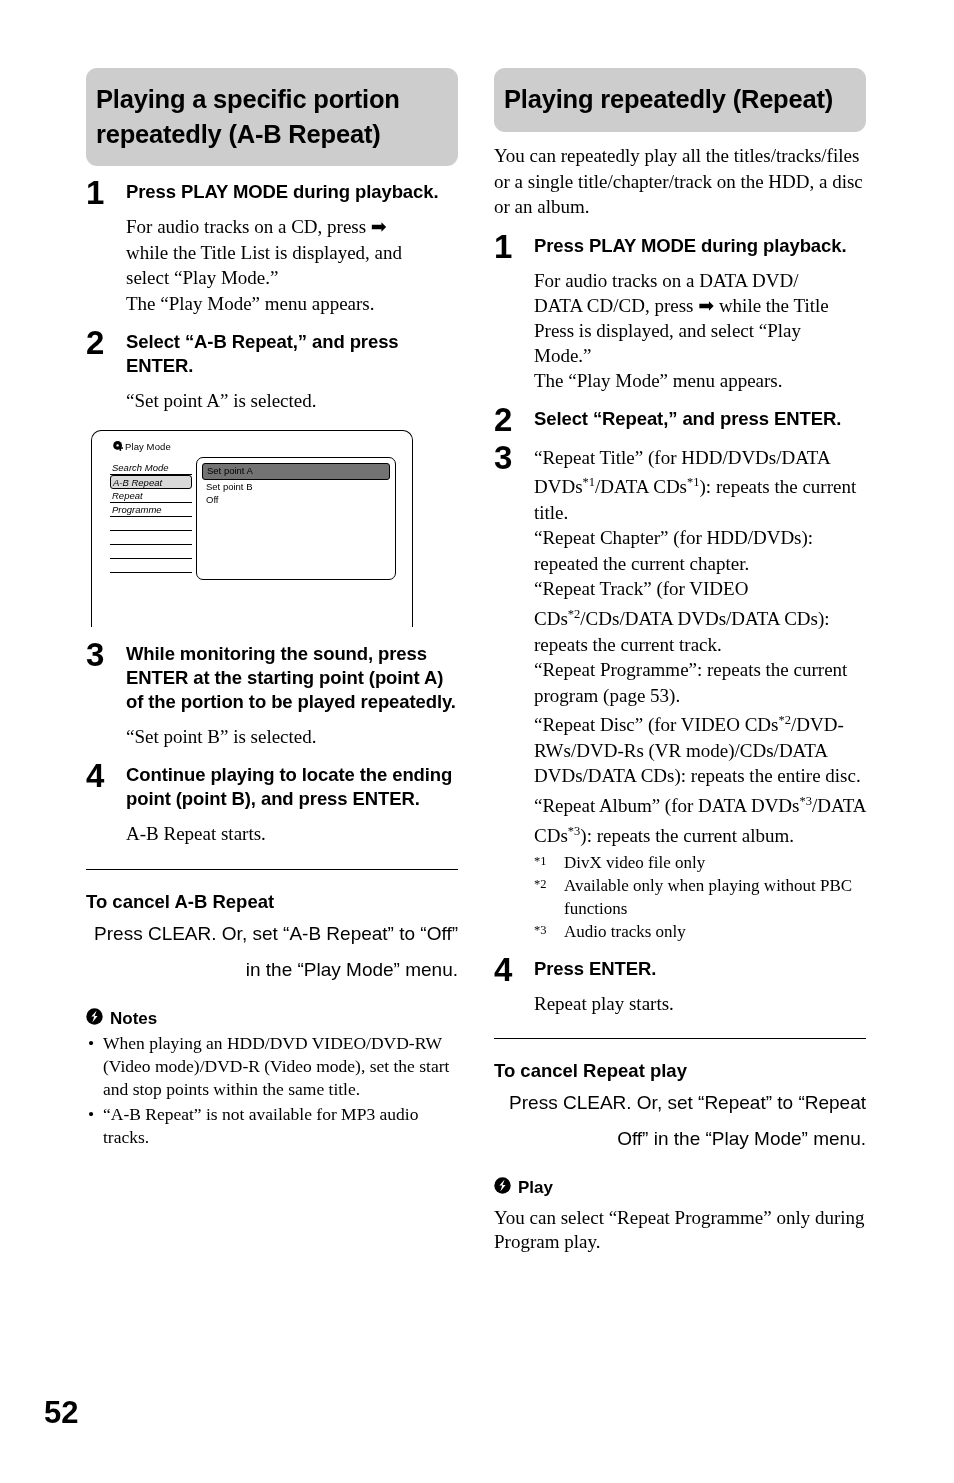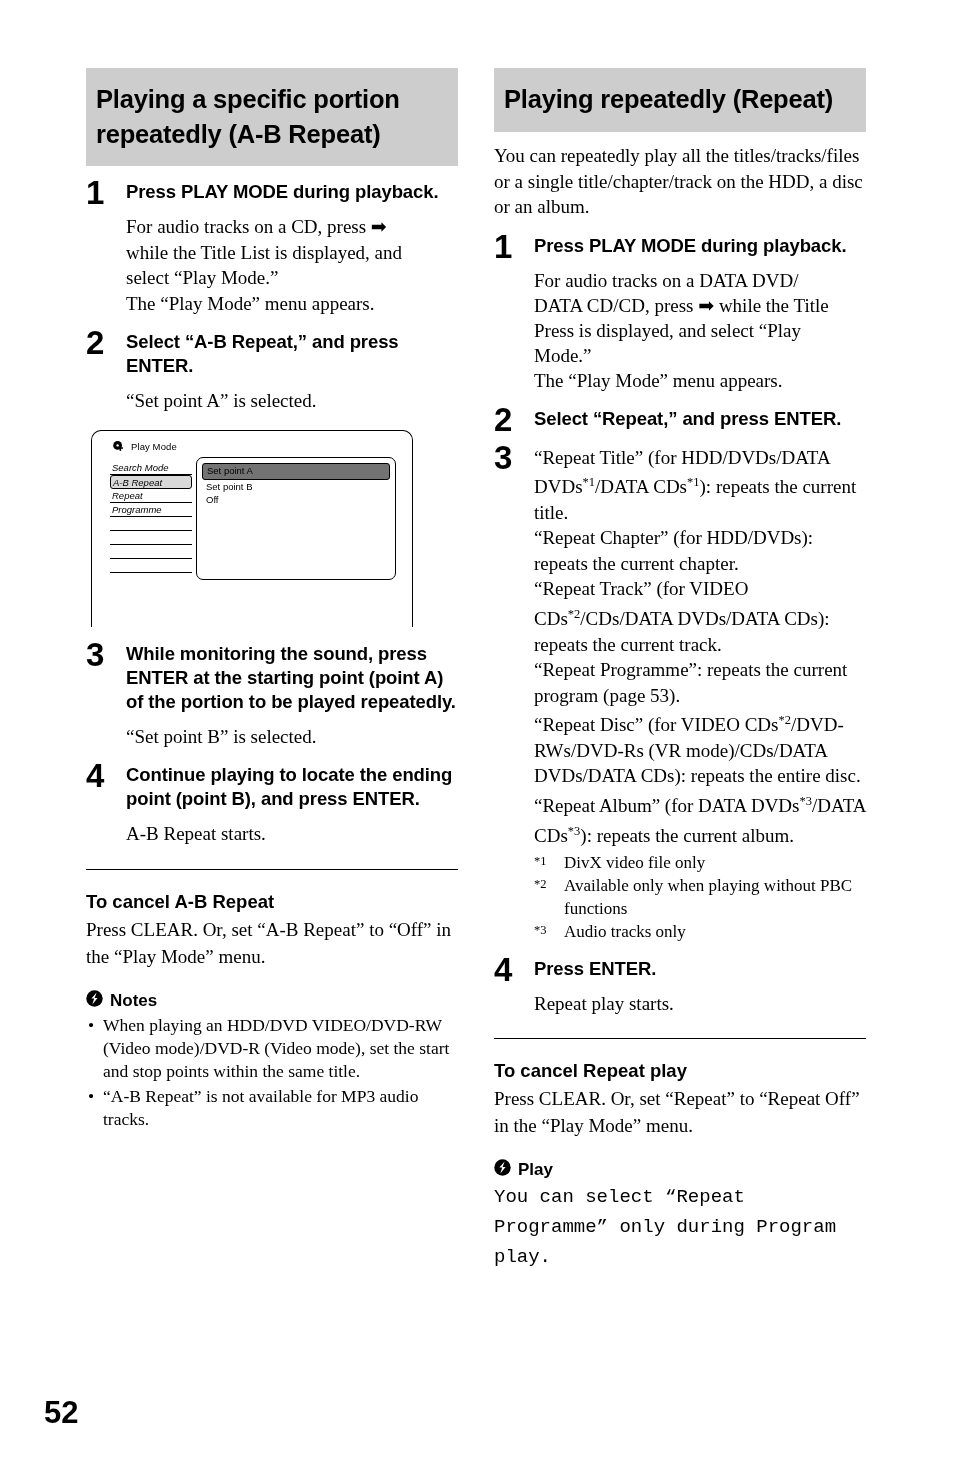--- a/index.html
+++ b/index.html
@@ -30,20 +30,21 @@
   
   .band {
     background: #cdcdcd;
     font-family: "Liberation Sans", sans-serif;
     font-weight: bold;
     font-size: 25.5px;
     line-height: 35px;
     letter-spacing: -0.2px;
     padding: 14px 10px 14px 10px;
     box-sizing: border-box;
+    border-radius: 11px;
   }
   .band.one-line { padding: 14px 10px 15px 10px; }
 
   
   .step {
     position: relative;
     padding-left: 40px;
     margin-top: 14px;
   }
   .step-num {
@@ -79,24 +80,25 @@
 
   
   .subhead {
     font-family: "Liberation Sans", sans-serif;
     font-weight: bold;
     font-size: 18.5px;
     line-height: 24px;
     margin-top: 20px;
   }
   .para {
-    font-family: Liberation Serif, serif;
+    font-family: Liberation Sans, sans-serif;
     font-size: 19px;
-    line-height: 27px;
+    line-height: 36px;
     margin-top: 2px;
+    text-align: right;
   }
 
   hr.rule {
     border: 0;
     border-top: 1.6px solid #000;
     margin: 22px 0 0 0;
   }
 
   
   .notes-head {
@@ -128,24 +130,24 @@
     position: relative;
     margin-top: 2px;
   }
   .note-list li:before {
     content: "\2022";
     position: absolute;
     left: 2px;
     top: 0;
   }
   .note-para {
-    font-family: Liberation Mono, monospace;
+    font-family: Liberation Serif, serif;
     font-size: 19px;
-    line-height: 30px;
-    margin-top: 1px;
+    line-height: 24px;
+    margin-top: 7px;
   }
 
   
   .footnotes {
     margin-top: 2px;
   }
   .footnote {
     font-family: "Liberation Serif", serif;
     font-size: 17px;
     line-height: 23px;
@@ -182,21 +184,21 @@
     border-bottom-left-radius: 0;
     border-bottom-right-radius: 0;
     overflow: hidden;
   }
   .osd-title {
     position: absolute;
     left: 20px;
     top: 9px;
     display: flex;
     align-items: center;
-    gap: 6px;
+    gap: 0;
     font-family: "Liberation Sans", sans-serif;
     font-size: 9.5px;
     letter-spacing: 0.1px;
   }
   .hdd-icon { width: 13px; height: 13px; display: block; }
 
   .osd-menu {
     position: absolute;
     left: 18px;
     top: 30px;
@@ -373,21 +375,21 @@
     <div class="step">
       <span class="step-num">2</span>
       <div class="step-title">Select “Repeat,” and press ENTER.</div>
     </div>
 
     <div class="step">
       <span class="step-num">3</span>
 
       <div class="step-body" id="repeat-items">
           <div><span>“Repeat Title” (for HDD/DVDs/DATA DVDs</span><sup class="sref">*1</sup><span>/DATA CDs</span><sup class="sref">*1</sup><span>): repeats the current title.</span></div>
-          <div><span>“Repeat Chapter” (for HDD/DVDs): repeats the current chapter.</span></div>
+          <div><span>“Repeat Chapter” (for HDD/DVDs): repeated the current chapter.</span></div>
           <div><span>“Repeat Track” (for VIDEO CDs</span><sup class="sref">*2</sup><span>/CDs/DATA DVDs/DATA CDs): repeats the current track.</span></div>
           <div><span>“Repeat Programme”: repeats the current program (page 53).</span></div>
           <div><span>“Repeat Disc” (for VIDEO CDs</span><sup class="sref">*2</sup><span>/DVD-RWs/DVD-Rs (VR mode)/CDs/DATA DVDs/DATA CDs): repeats the entire disc.</span></div>
           <div><span>“Repeat Album” (for DATA DVDs</span><sup class="sref">*3</sup><span>/DATA CDs</span><sup class="sref">*3</sup><span>): repeats the current album.</span></div>
         </div>
 
       <div class="footnotes" id="footnotes">
           <div class="footnote"><span class="fmark">*1</span><span>DivX video file only</span></div>
           <div class="footnote"><span class="fmark">*2</span><span>Available only when playing without PBC functions</span></div>
           <div class="footnote"><span class="fmark">*3</span><span>Audio tracks only</span></div>

